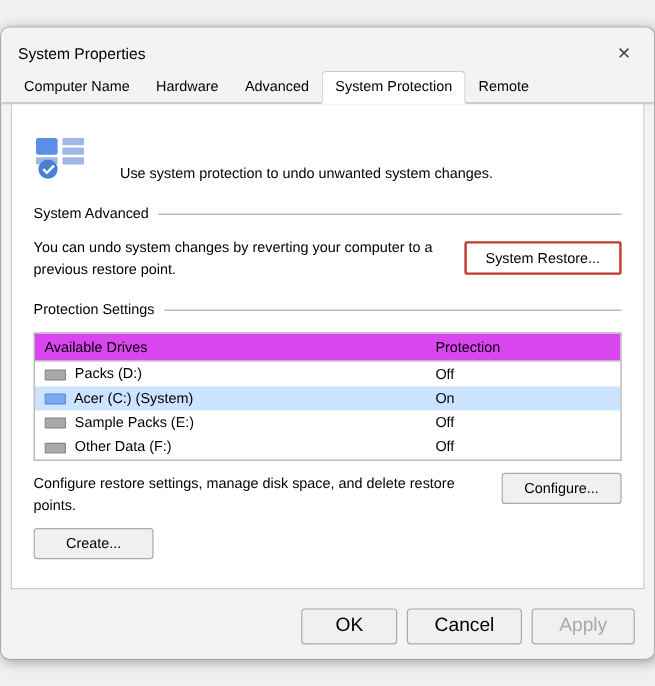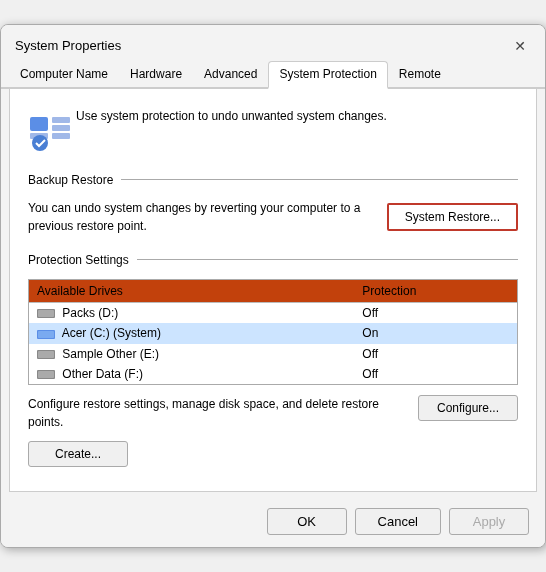--- a/index.html
+++ b/index.html
@@ -72,22 +72,22 @@
     }
     .content {
       background: #fff;
       padding: 14px 18px;
       border: 1px solid #ccc;
       margin: 0 8px 8px 8px;
       border-top: none;
     }
     .info-banner {
       display: flex;
-      align-items: flex-start;
-      gap: 4px;
+      align-items: flex-end;
+      gap: 28px;
       margin-bottom: 14px;
       padding: 6px 0;
     }
     .shield-icon {
       width: 44px;
       height: 44px;
       flex-shrink: 0;
     }
     .info-text {
       font-size: 12px;
@@ -148,21 +148,21 @@
     .table-inner::-webkit-scrollbar-thumb { background: #c0c0c0; border: 2px solid #f0f0f0; }
     table {
       width: 100%;
       border-collapse: collapse;
       font-size: 12px;
     }
     table th {
       padding: 4px 8px;
       text-align: left;
       font-weight: 400;
-      background: #c2410c;
+      background: #d946ef;
       border-bottom: 1px solid #bbb;
     }
     table td {
       padding: 3px 8px;
     }
     .action-row {
       display: flex;
       align-items: flex-start;
       justify-content: space-between;
       margin-bottom: 10px;
@@ -189,21 +189,21 @@
       justify-content: flex-end;
       gap: 8px;
       padding: 8px 16px 12px 16px;
       background: #f3f3f3;
     }
     .btn-footer {
       padding: 5px 22px;
       border: 1px solid #aaa;
       background: #f0f0f0;
       cursor: pointer;
-      font-size: 13px;
+      font-size: 16px;
       min-width: 80px;
       border-radius: 3px;
     }
     .btn-footer.disabled {
       color: #aaa;
       cursor: default;
     }
   </style>
 </head>
 <body>
@@ -232,21 +232,21 @@
         <rect x="24" y="8" width="18" height="6" rx="1" fill="#a0b8e8"></rect>
         <rect x="24" y="16" width="18" height="6" rx="1" fill="#a0b8e8"></rect>
         <rect x="24" y="24" width="18" height="6" rx="1" fill="#a0b8e8"></rect>
         <circle cx="12" cy="34" r="8" fill="#4a7fd4"></circle>
         <path d="M8 34 l3 3 l6-6" stroke="#fff" stroke-width="2" fill="none"></path>
       </svg>
       <span class="info-text">Use system protection to undo unwanted system changes.</span>
     </div>
 
     <div class="section-header">
-      <span class="section-title">Backup Restore</span>
+      <span class="section-title">System Advanced</span>
       <div class="section-line"></div>
     </div>
 
     <div class="restore-row">
       <span class="restore-desc">You can undo system changes by reverting
 your computer to a previous restore point.</span>
       <button class="btn-restore">System Restore...</button>
     </div>
 
     <div class="protection-section">
@@ -284,21 +284,21 @@
                   <span>Acer (C:) (System)</span>
                 </td>
                 <td>On</td>
               </tr>
               <tr>
                 <td>
                   <svg width="18" height="13" viewBox="0 0 18 13" style="vertical-align:middle;margin-right:4px">
                       <rect x="0" y="2" width="18" height="9" rx="1" fill="#888"></rect>
                       <rect x="1" y="3" width="16" height="7" rx="1" fill="#aaa"></rect>
                     </svg>
-                  <span>Sample Other (E:)</span>
+                  <span>Sample Packs (E:)</span>
                 </td>
                 <td>Off</td>
               </tr>
               <tr>
                 <td>
                   <svg width="18" height="13" viewBox="0 0 18 13" style="vertical-align:middle;margin-right:4px">
                       <rect x="0" y="2" width="18" height="9" rx="1" fill="#888"></rect>
                       <rect x="1" y="3" width="16" height="7" rx="1" fill="#aaa"></rect>
                     </svg>
                   <span>Other Data (F:)</span>

